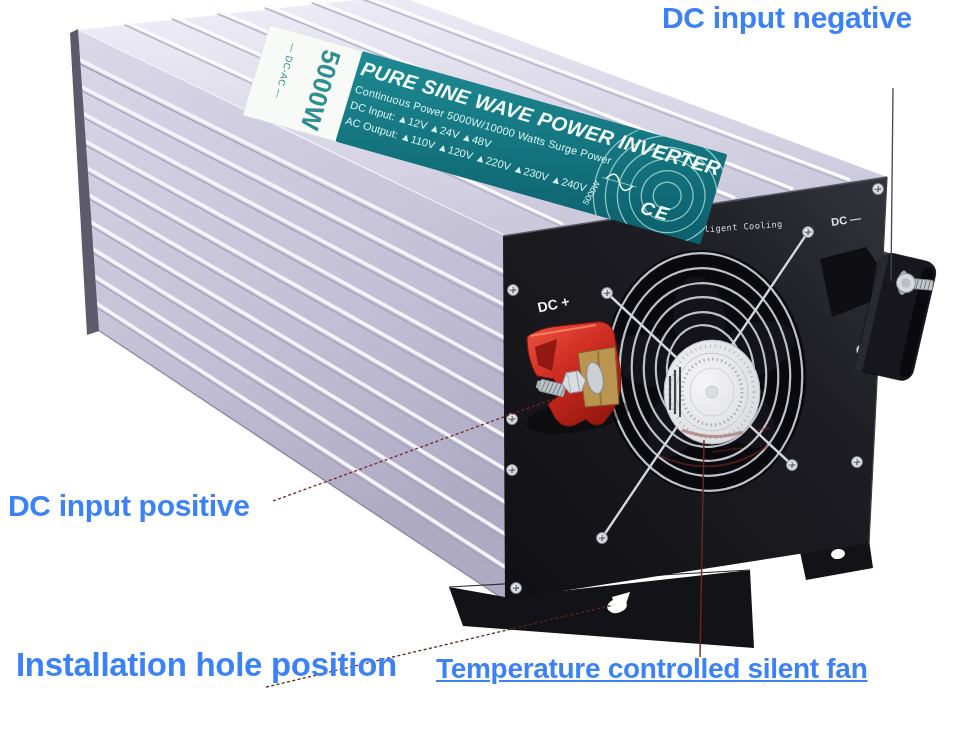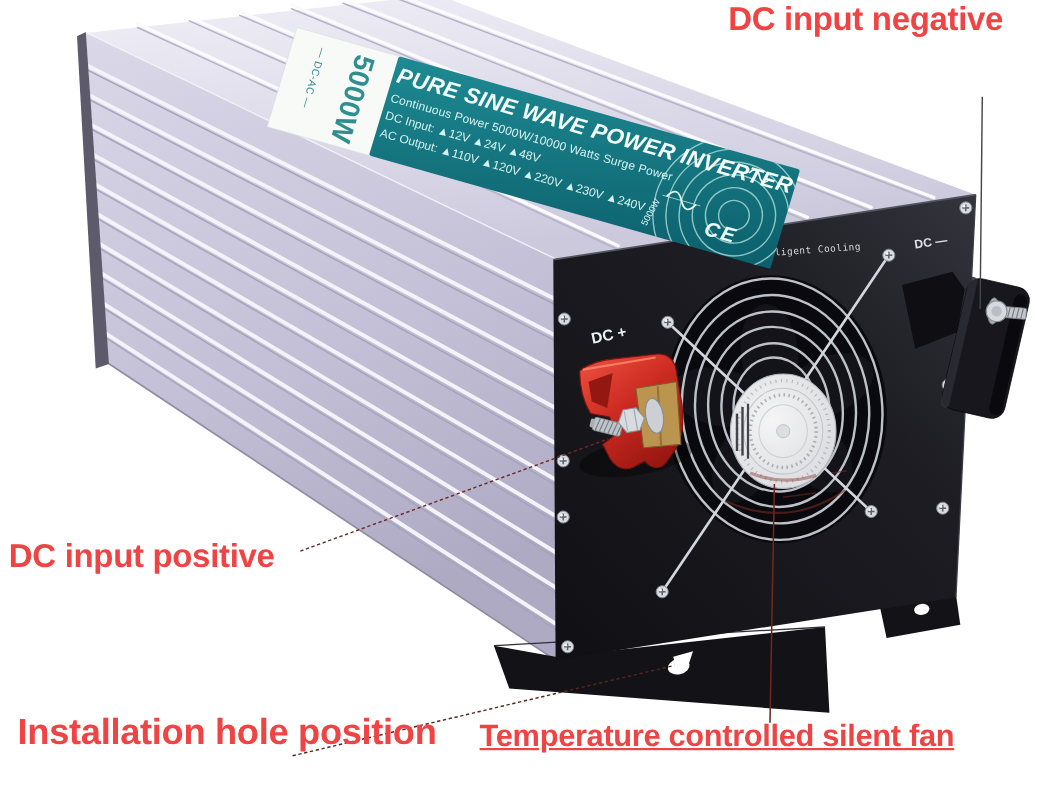--- a/index.html
+++ b/index.html
@@ -1,19 +1,19 @@
 <!DOCTYPE html>
 <html><head>
 <meta charset="utf-8">
 <style>
   html,body{margin:0;padding:0;background:#ffffff;}
   .stage{position:relative;width:966px;height:733px;background:#ffffff;overflow:hidden;
          font-family:"Liberation Sans", sans-serif;}
   .stage svg{position:absolute;left:0;top:0;}
-  .callout{position:absolute;color:#ef4444;font-weight:bold;white-space:nowrap;
+  .callout{position:absolute;color:#3b82f6;font-weight:bold;white-space:nowrap;
            letter-spacing:-0.3px;line-height:1.05;font-family:"Liberation Sans",sans-serif;}
   .co-neg{left:662px;top:2px;font-size:30px;}
   .co-pos{left:8px;top:490px;font-size:30px;}
   .co-hole{left:16px;top:648px;font-size:33px;}
   .co-fan{left:436px;top:654px;font-size:28px;text-decoration:underline;}
   svg text{font-family:"Liberation Sans",sans-serif;}
   .mono{font-family:"DejaVu Sans Mono",monospace;}
 </style>
 </head>
 <body>

